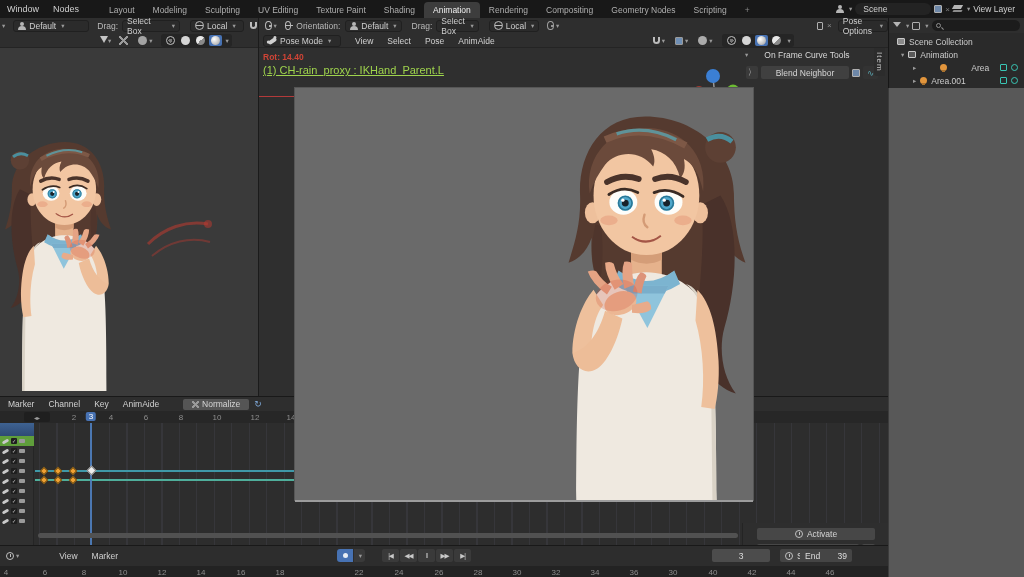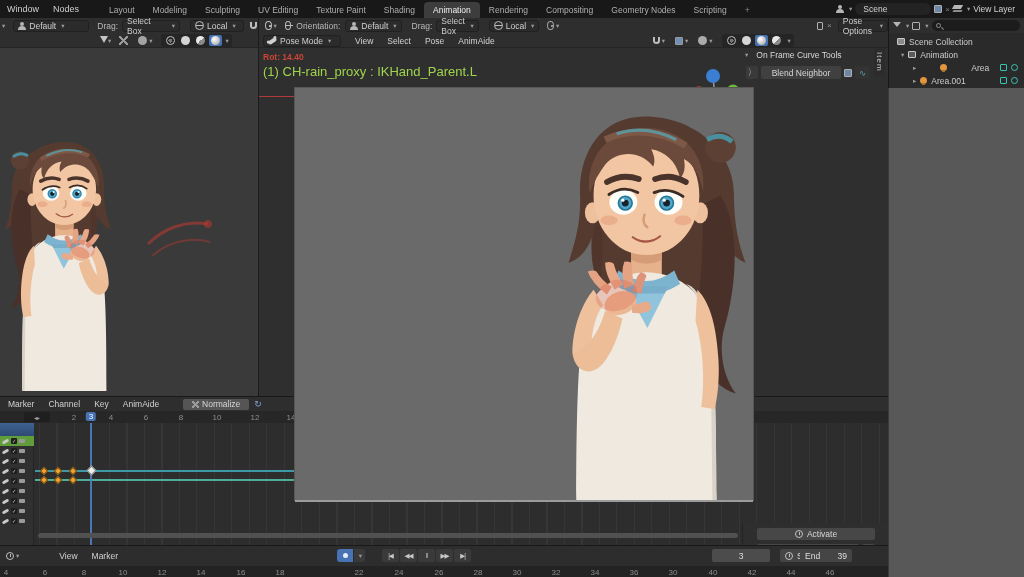--- a/index.html
+++ b/index.html
@@ -68,21 +68,21 @@
   .label { font-size:8.5px; color:#b9b9b9; }
 
   
   #vp-left { left:0; top:18px; width:258px; height:378px; background:#3a3a3a; overflow:hidden; }
   #vp-center { left:258px; top:18px; width:630px; height:378px; background:#2f2f2f; overflow:hidden; border-left:1px solid #1b1b1b; }
   .vp-header { position:absolute; left:0; top:0; width:100%; height:30px; background:#2e2e2e; border-bottom:1px solid #242424; }
   .hrow1 { position:absolute; left:0; top:0; width:100%; height:15px; display:flex; align-items:center; }
   .hrow2 { position:absolute; left:0; top:15px; width:100%; height:15px; display:flex; align-items:center; }
   .vp-canvas { position:absolute; left:0; top:30px; right:0; bottom:0; }
   #info-rot { color:#cf4436; font-size:8.5px; font-weight:bold; }
-  #info-bone { color:#9fd44d; font-size:13px; }
+  #info-bone { color:#9fd44d; font-size:11px;text-decoration:underline; }
   .menus { display:flex; gap:2px; }
   .menus span { padding:1px 6px; font-size:8.5px; color:#d2d2d2; }
 
   
   #curve-tools-title { font-size:8.5px; color:#d8d8d8; }
   #item-tab { writing-mode:vertical-rl; text-orientation:mixed; background:#2c2c2c; color:#c3c3c3;
               font-size:8px; padding:4px 1px; border-radius:0 0 0 3px; letter-spacing:1px; }
 
   
   #gizmo line { stroke:#9a9a9a; stroke-width:1.5; }
@@ -362,27 +362,27 @@
       <svg id="gizmo" class="abs" style="left:428px; top:18px;" width="60" height="62" viewBox="0 0 60 62">
         <line x1="28" y1="30" x2="26" y2="12"></line>
           <line x1="28" y1="30" x2="44" y2="26"></line>
           <line x1="28" y1="30" x2="33" y2="44"></line>
         <circle cx="26" cy="10" r="7" fill="#3b7fd4"></circle>
         <circle cx="46" cy="25" r="6.5" fill="#6cbb33"></circle>
         <circle cx="34" cy="46" r="6.5" fill="#d44a3a"></circle>
         <circle cx="12" cy="26" r="5.5" fill="#5a2320" stroke="#a03a30"></circle>
         <circle cx="10" cy="38" r="5" fill="#2d4418" stroke="#5a8a2a"></circle>
       </svg>
-      <div class="abs row" style="left:484px; top:2px; gap:8px;">
+      <div class="abs row" style="left:484px; top:2px; gap:16px;">
         <span class="caret">▾</span>
         <span id="curve-tools-title">On Frame Curve Tools</span>
       </div>
       <div class="abs row" style="left:487px; top:18px; gap:3px;">
         <span class="btn" style="width:12px; height:13px; background:#3a3a3a;">〉</span>
-        <span class="btn" style="width:80px; height:13px;">Blend Neighbor</span>
+        <span class="btn" style="width:88px; height:13px;">Blend Neighbor</span>
         <span class="ic i-copy"></span>
         <span class="btn" style="width:15px; height:13px; background:#333; color:#58a3ae;">∿</span>
       </div>
       <div class="abs" id="item-tab" style="left:615px; top:0px;">Item</div>
     </div>
   </div>
 
   <div id="outliner" class="abs">
     <div id="outliner-header">
       <span class="ic i-funnel"></span>

